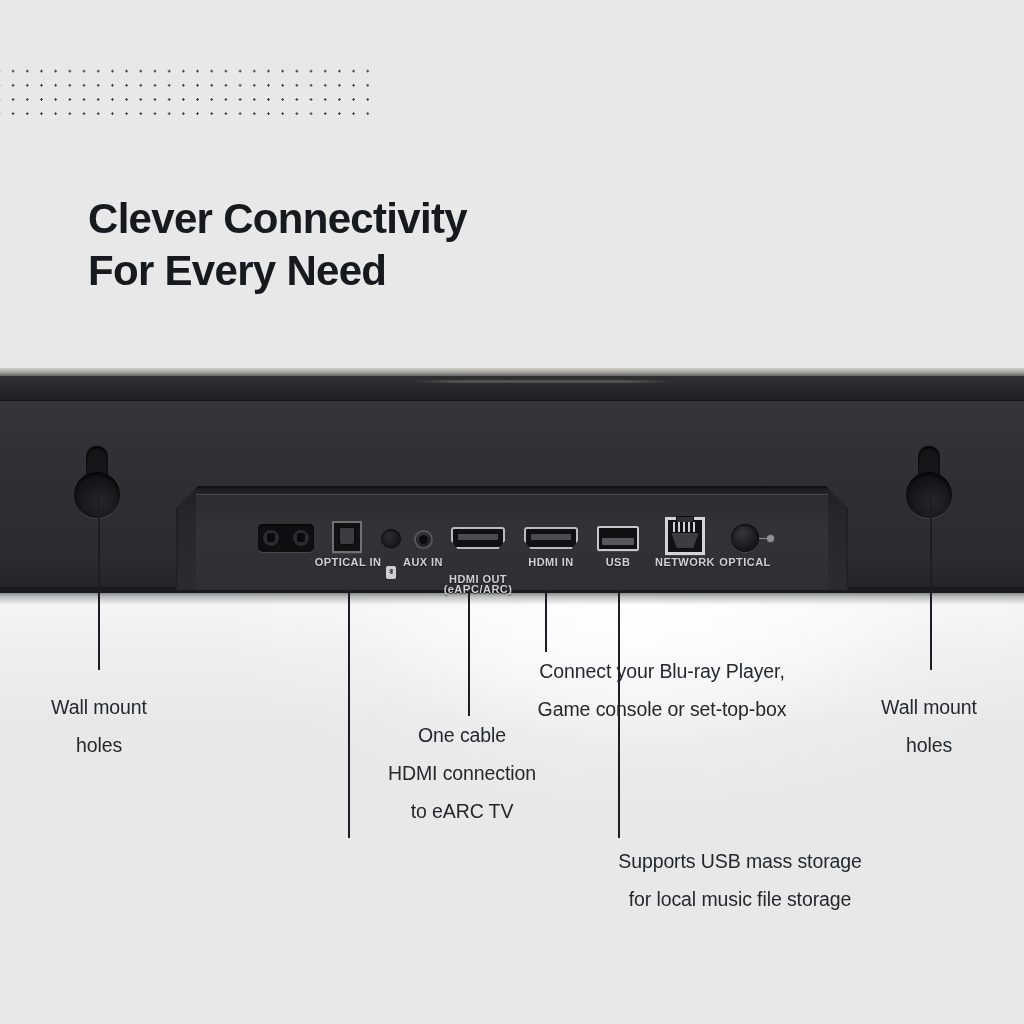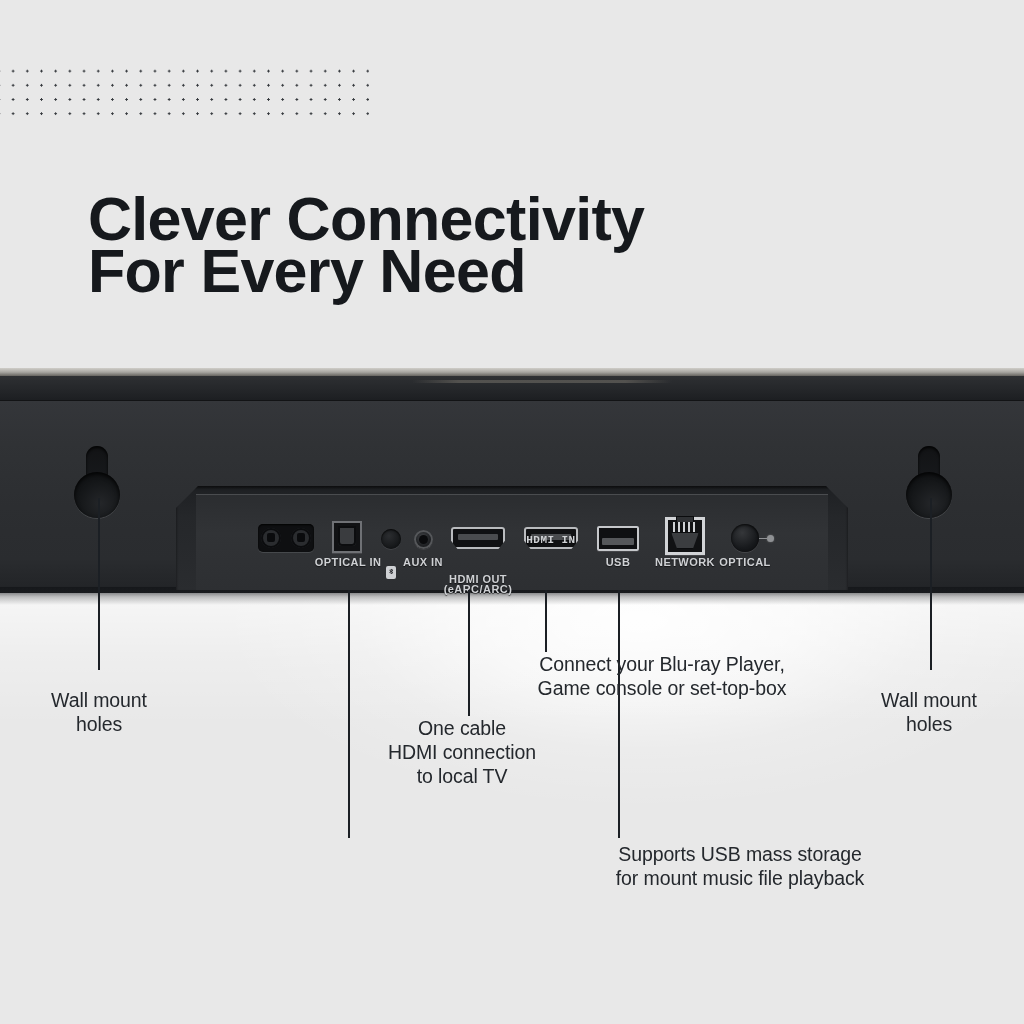--- a/index.html
+++ b/index.html
@@ -59,21 +59,21 @@
     background-size: 14.2px 14.2px;
     background-position: 6px 3px;
     opacity: 0.88;
   }
 
   
   .headline {
     position: absolute;
     left: 88px;
     top: 193px;
-    font-size: 61px;
+    font-size: 42px;
     line-height: 52px;
     font-weight: 700;
     letter-spacing: -0.7px;
     color: #16191d;
     white-space: pre-line;
   }
 
   
   .bar {
     position: absolute;
@@ -356,21 +356,21 @@
   
   .leader {
     position: absolute;
     width: 1.6px;
     background: #1b1f24;
   }
   .callout {
     position: absolute;
     color: #24282d;
     font-size: 19.5px;
-    line-height: 24px;
+    line-height: 38px;
     text-align: center;
     white-space: pre-line;
     letter-spacing: -0.1px;
   }
 </style>
 </head>
 <body>
 
 <div id="stage">
 
@@ -431,45 +431,45 @@
       <rect x="0" y="0" width="10" height="13" rx="2" fill="#cfd1d4"></rect>
       <path d="M3.0 3.0 L6.6 5.4 L4.6 6.5 L4.6 2.0 L6.6 3.1 L3.0 5.4" fill="none" stroke="#2b2d30" stroke-width="0.9" transform="translate(0.4,1.2)"></path>
     </svg>
   </div>
 
   <div class="plabel" style="left:394px; top:558px; width:58px;">AUX IN</div>
 
   <div class="plabel" style="left:438px; top:575px; width:80px;">HDMI OUT
 (eARC/ARC)</div>
 
-  <div class="plabel" style="left:513px; top:536px; width:76px;font-family:Liberation Mono, monospace;">HDMI IN</div>
+  <div class="plabel" style="left:513px; top:558px; width:76px;">HDMI IN</div>
 
   <div class="plabel" style="left:588px; top:558px; width:60px;">USB</div>
 
   <div class="plabel" style="left:648px; top:558px; width:74px;">NETWORK</div>
 
   <div class="plabel" style="left:712px; top:558px; width:66px;">OPTICAL</div>
 
   <div class="leader" style="left:98px;  top:498px; height:172px;"></div>
   <div class="leader" style="left:348px; top:590px; height:248px;"></div>
   <div class="leader" style="left:468px; top:590px; height:126px;"></div>
   <div class="leader" style="left:545px; top:590px; height:62px;"></div>
   <div class="leader" style="left:618px; top:590px; height:248px;"></div>
   <div class="leader" style="left:930px; top:498px; height:172px;"></div>
 
   <div class="callout" style="left:18px;  top:688px; width:162px;">Wall mount
 holes</div>
 
 
   <div class="callout" style="left:342px; top:716px; width:240px;">One cable
 HDMI connection
-to local TV</div>
+to eARC TV</div>
 
   <div class="callout" style="left:496px; top:652px; width:332px;">Connect your Blu-ray Player,
 Game console or set-top-box</div>
 
   <div class="callout" style="left:578px; top:842px; width:324px;">Supports USB mass storage
-for mount music file playback</div>
+for local music file storage</div>
 
   <div class="callout" style="left:848px; top:688px; width:162px;">Wall mount
 holes</div>
 
 </div>
 
 </body></html>

